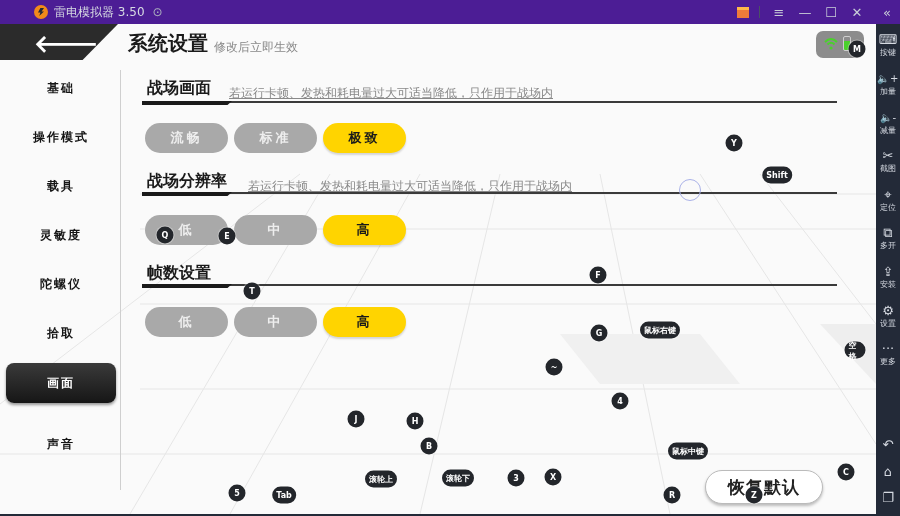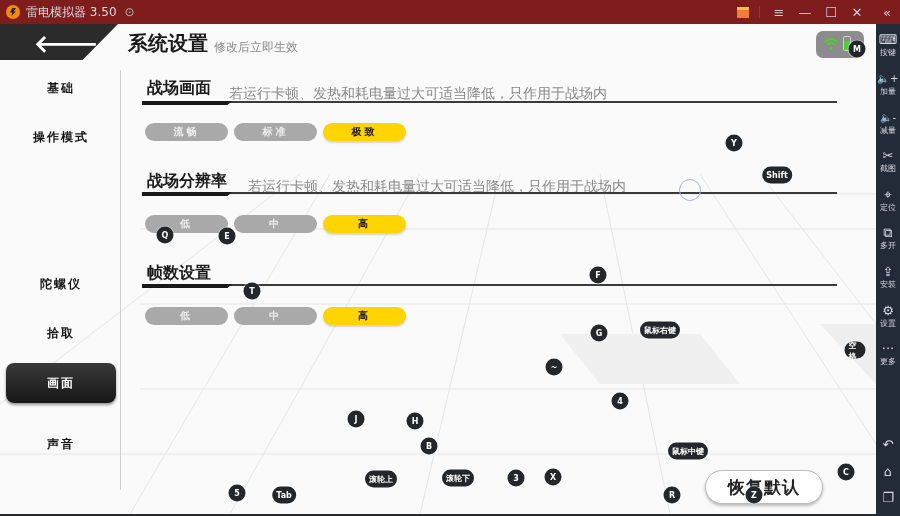--- a/index.html
+++ b/index.html
@@ -1,17 +1,17 @@
 <!DOCTYPE html>
 <html><head>
 <meta charset="utf-8">
 <style>
 *{box-sizing:border-box;margin:0;padding:0;}
 body{width:900px;height:516px;overflow:hidden;background:#1f2430;font-family:"DejaVu Sans","Liberation Sans",sans-serif;position:relative;}
-.titlebar{position:absolute;left:0;top:0;width:900px;height:24px;background:#7f1d1d;display:flex;align-items:center;}
+.titlebar{position:absolute;left:0;top:0;width:900px;height:24px;background:#4c1d95;display:flex;align-items:center;padding-left:28px;}
 .titlebar .logo{width:14px;height:14px;border-radius:50%;background:#f28a1a;margin-left:6px;position:relative;}
 .titlebar .logo::after{content:"";position:absolute;left:4px;top:3px;width:6px;height:8px;background:#232a38;clip-path:polygon(40% 0,100% 0,60% 45%,100% 45%,20% 100%,40% 55%,0 55%);}
 .titlebar .app-title{color:#d6dae2;font-size:12px;margin-left:6px;}
 .titlebar .gamepad{color:#aeb4c0;font-size:12px;margin-left:8px;}
 .tb-right{position:absolute;right:0;top:0;height:24px;display:flex;align-items:center;}
 .tb-btn{width:26px;height:24px;color:#c9ced8;font-size:13px;display:flex;align-items:center;justify-content:center;}
 .gift{width:12px;height:11px;background:#f07c3a;border-top:3px solid #ffb84a;margin:0 10px 0 0;}
 .tb-sep{width:1px;height:12px;background:#4a5264;margin-right:6px;}
 .collapse{width:26px;color:#c9ced8;font-size:13px;text-align:center;margin-left:4px;}
 
@@ -25,24 +25,24 @@
 .status-pill{position:absolute;left:816px;top:7px;width:48px;height:27px;background:#8c8c8c;border-radius:7px;}
 .wifi{position:absolute;left:8px;top:6px;width:14px;height:14px;}
 .battery{position:absolute;left:27px;top:5px;width:8px;height:15px;border:1px solid #cfcfcf;border-radius:2px;background:linear-gradient(to top,#4bd12c 70%,transparent 70%);}
 
 .sidebar{position:absolute;left:0;top:44px;width:120px;height:446px;}
 .sidebar-divider{position:absolute;left:120px;top:46px;width:1px;height:420px;background:#cfcfcf;}
 .side-item{position:absolute;left:6px;width:110px;height:40px;display:flex;align-items:center;justify-content:center;font-size:12px;font-weight:bold;color:#151515;letter-spacing:2px;}
 .side-item.active{background:linear-gradient(#3a3a3a,#161616);color:#fff;border-radius:8px;box-shadow:0 2px 3px rgba(0,0,0,.4);}
 
 .section-title{position:absolute;left:147px;font-size:16px;font-weight:bold;color:#1a1a1a;}
-.section-hint{position:absolute;font-size:14px;color:#888;}
+.section-hint{position:absolute;font-size:12px;color:#888;text-decoration:underline;}
 .section-line{position:absolute;left:142px;width:695px;height:2px;background:#3a3a3a;}
 .section-line::before{content:"";position:absolute;left:0;top:0;width:90px;height:4px;background:#1a1a1a;clip-path:polygon(0 0,100% 0,95% 100%,0 100%);}
-.opt{position:absolute;width:83px;height:18px;border-radius:15px;display:flex;align-items:center;justify-content:center;font-size:10px;font-weight:bold;letter-spacing:3px;text-align:right;}
+.opt{position:absolute;width:83px;height:30px;border-radius:15px;display:flex;align-items:center;justify-content:center;font-size:13px;font-weight:bold;letter-spacing:3px;text-align:right;}
 .opt.off{background:#a9a9a9;color:#eeeeee;}
 .opt.on{background:#ffd400;color:#1a1a1a;box-shadow:0 2px 2px rgba(0,0,0,.15);}
 
 .restore-btn{position:absolute;left:705px;top:446px;width:118px;height:34px;border-radius:17px;background:#fff;border:1px solid #bbb;box-shadow:0 2px 3px rgba(0,0,0,.25);display:flex;align-items:center;justify-content:center;font-size:17px;font-weight:bold;color:#222;letter-spacing:1px;}
 
 .key{position:absolute;height:17px;min-width:17px;padding:0 4px;border-radius:9px;background:#23262b;color:#fff;font-size:8px;font-weight:bold;display:flex;align-items:center;justify-content:center;box-shadow:0 0 0 1px rgba(255,255,255,.35);transform:translate(-50%,-50%);}
 .cursor-ring{position:absolute;left:679px;top:155px;width:22px;height:22px;border-radius:50%;border:1px solid #aab2e8;}
 
 .rightbar{position:absolute;left:876px;top:24px;width:24px;height:492px;background:#232a38;}
 .rb-item{position:absolute;left:0;width:24px;text-align:center;color:#d6dae2;}
@@ -99,20 +99,22 @@
         <path d="M3.5 7.5 Q7 4 10.5 7.5" stroke="#4bd12c" stroke-width="2" fill="none"></path>
         <circle cx="7" cy="11" r="1.6" fill="#4bd12c"></circle>
       </svg>
       <span class="battery"></span>
     </div>
   </div>
 
   <div class="sidebar">
     <div class="side-item" style="top:0px">基础</div>
     <div class="side-item" style="top:49px">操作模式</div>
+    <div class="side-item" style="top:98px">载具</div>
+    <div class="side-item" style="top:147px">灵敏度</div>
     <div class="side-item" style="top:196px">陀螺仪</div>
     <div class="side-item active" style="top:295px">画面</div>
     <div class="side-item" style="top:245px">拾取</div>
     <div class="side-item" style="top:356px">声音</div>
   </div>
   <div class="sidebar-divider"></div>
 
   <span class="section-title" style="top:54px">战场画面</span>
   <span class="section-hint" style="left:229px;top:61px">若运行卡顿、发热和耗电量过大可适当降低，只作用于战场内</span>
   <div class="section-line" style="top:77px"></div>

